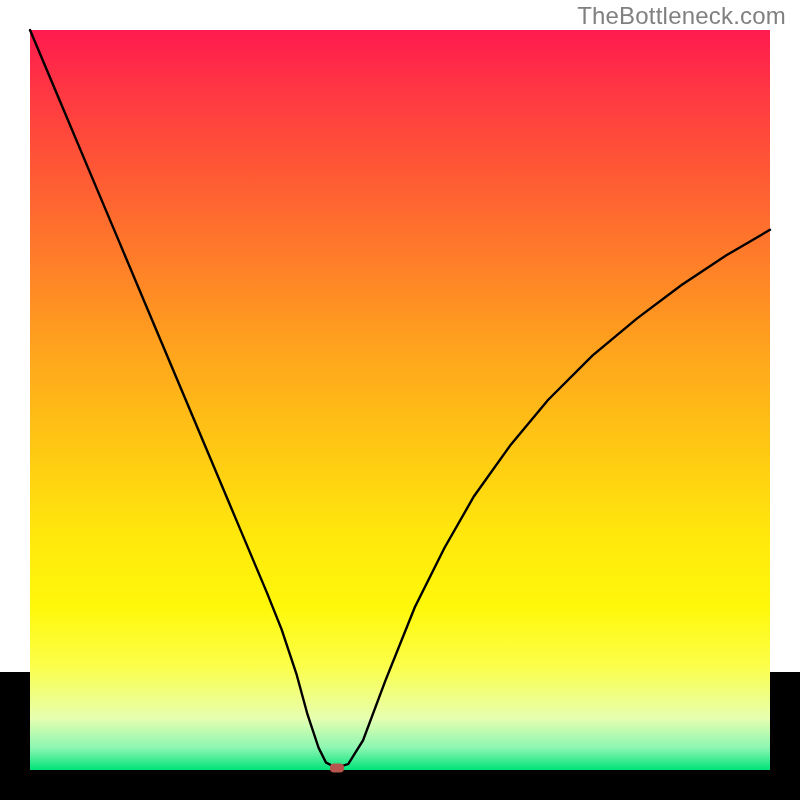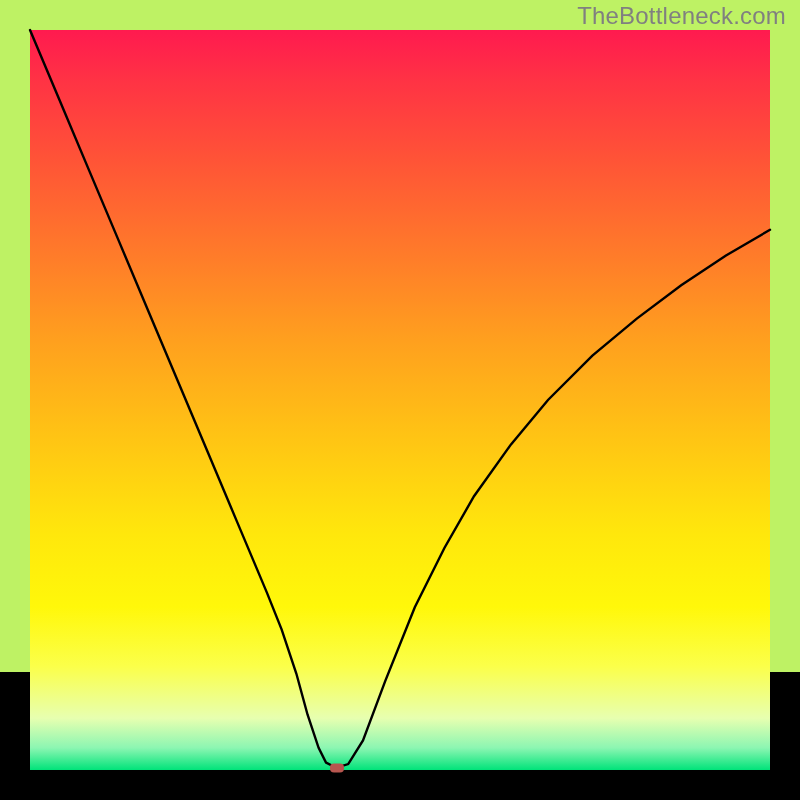--- a/index.html
+++ b/index.html
@@ -8,21 +8,21 @@
     width: 800px;
     height: 800px;
     overflow: hidden;
     background: #000;
     font-family: Arial, Helvetica, sans-serif;
   }
   .outer {
     position: relative;
     width: 800px;
     height: 672px;
-    background: #bef264;
+    background: #ffffff;
   }
   .watermark {
     position: absolute;
     top: 2px;
     right: 14px;
     color: #808080;
     font-size: 24px;
     font-weight: 500;
     letter-spacing: 0.2px;
     z-index: 5;

